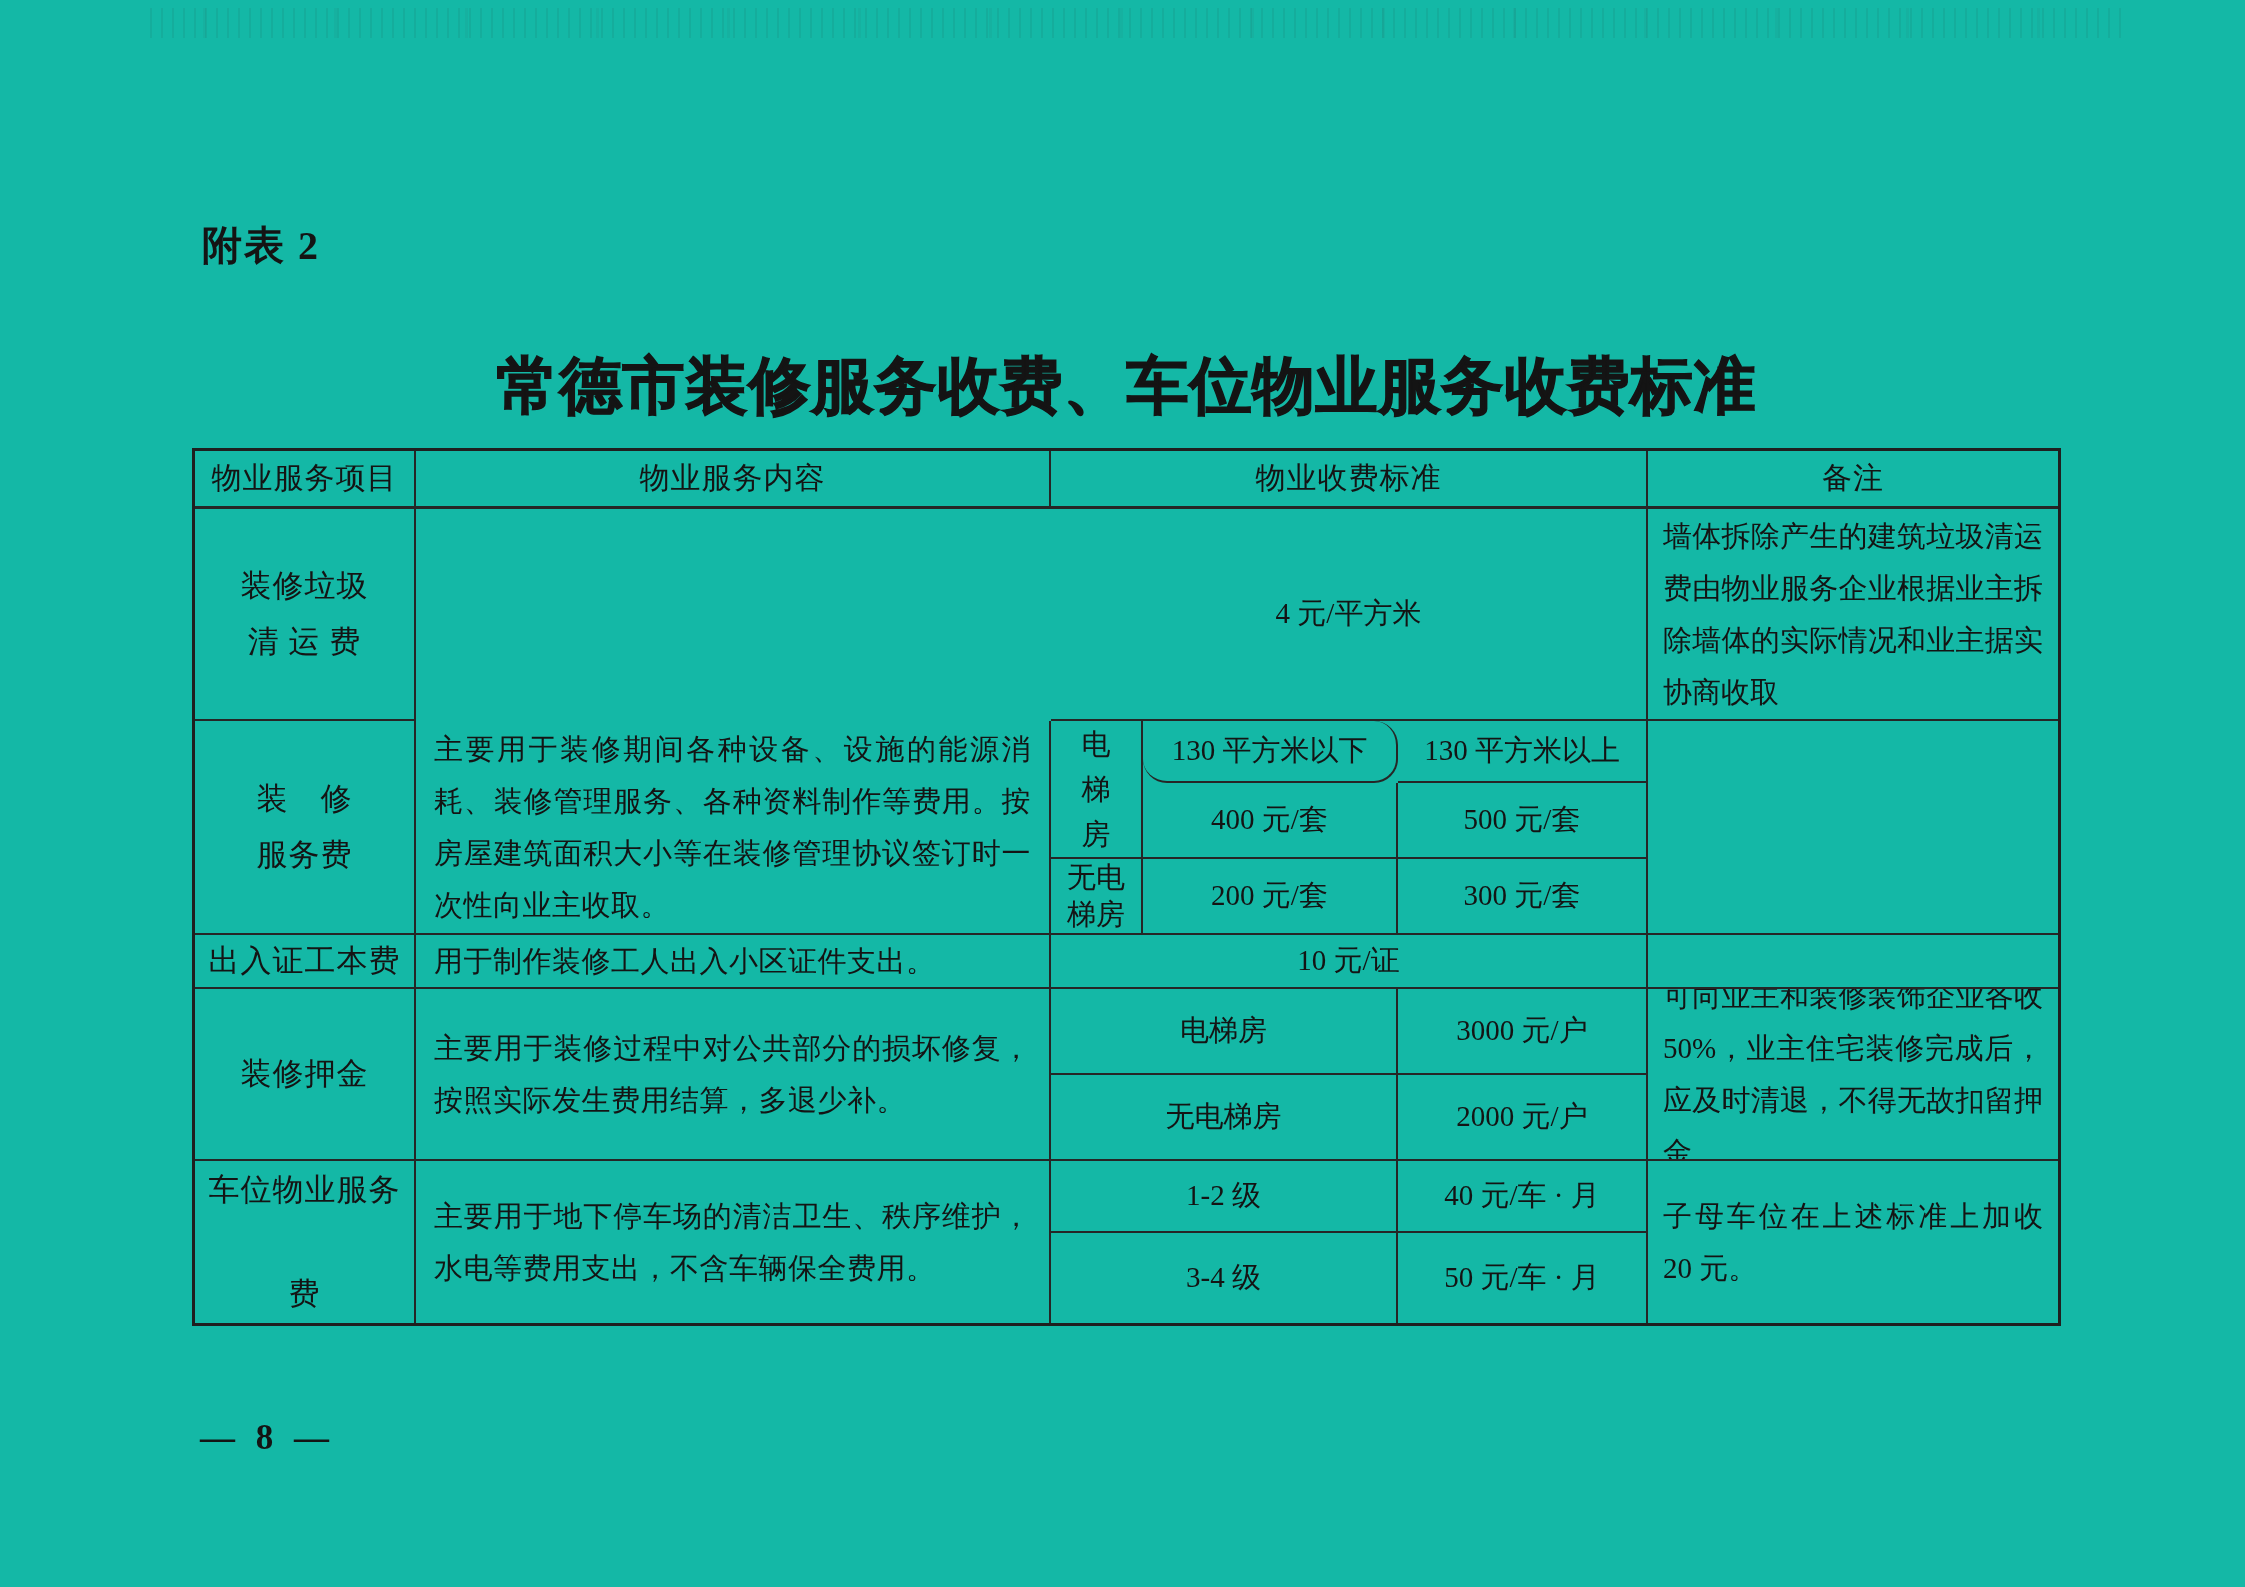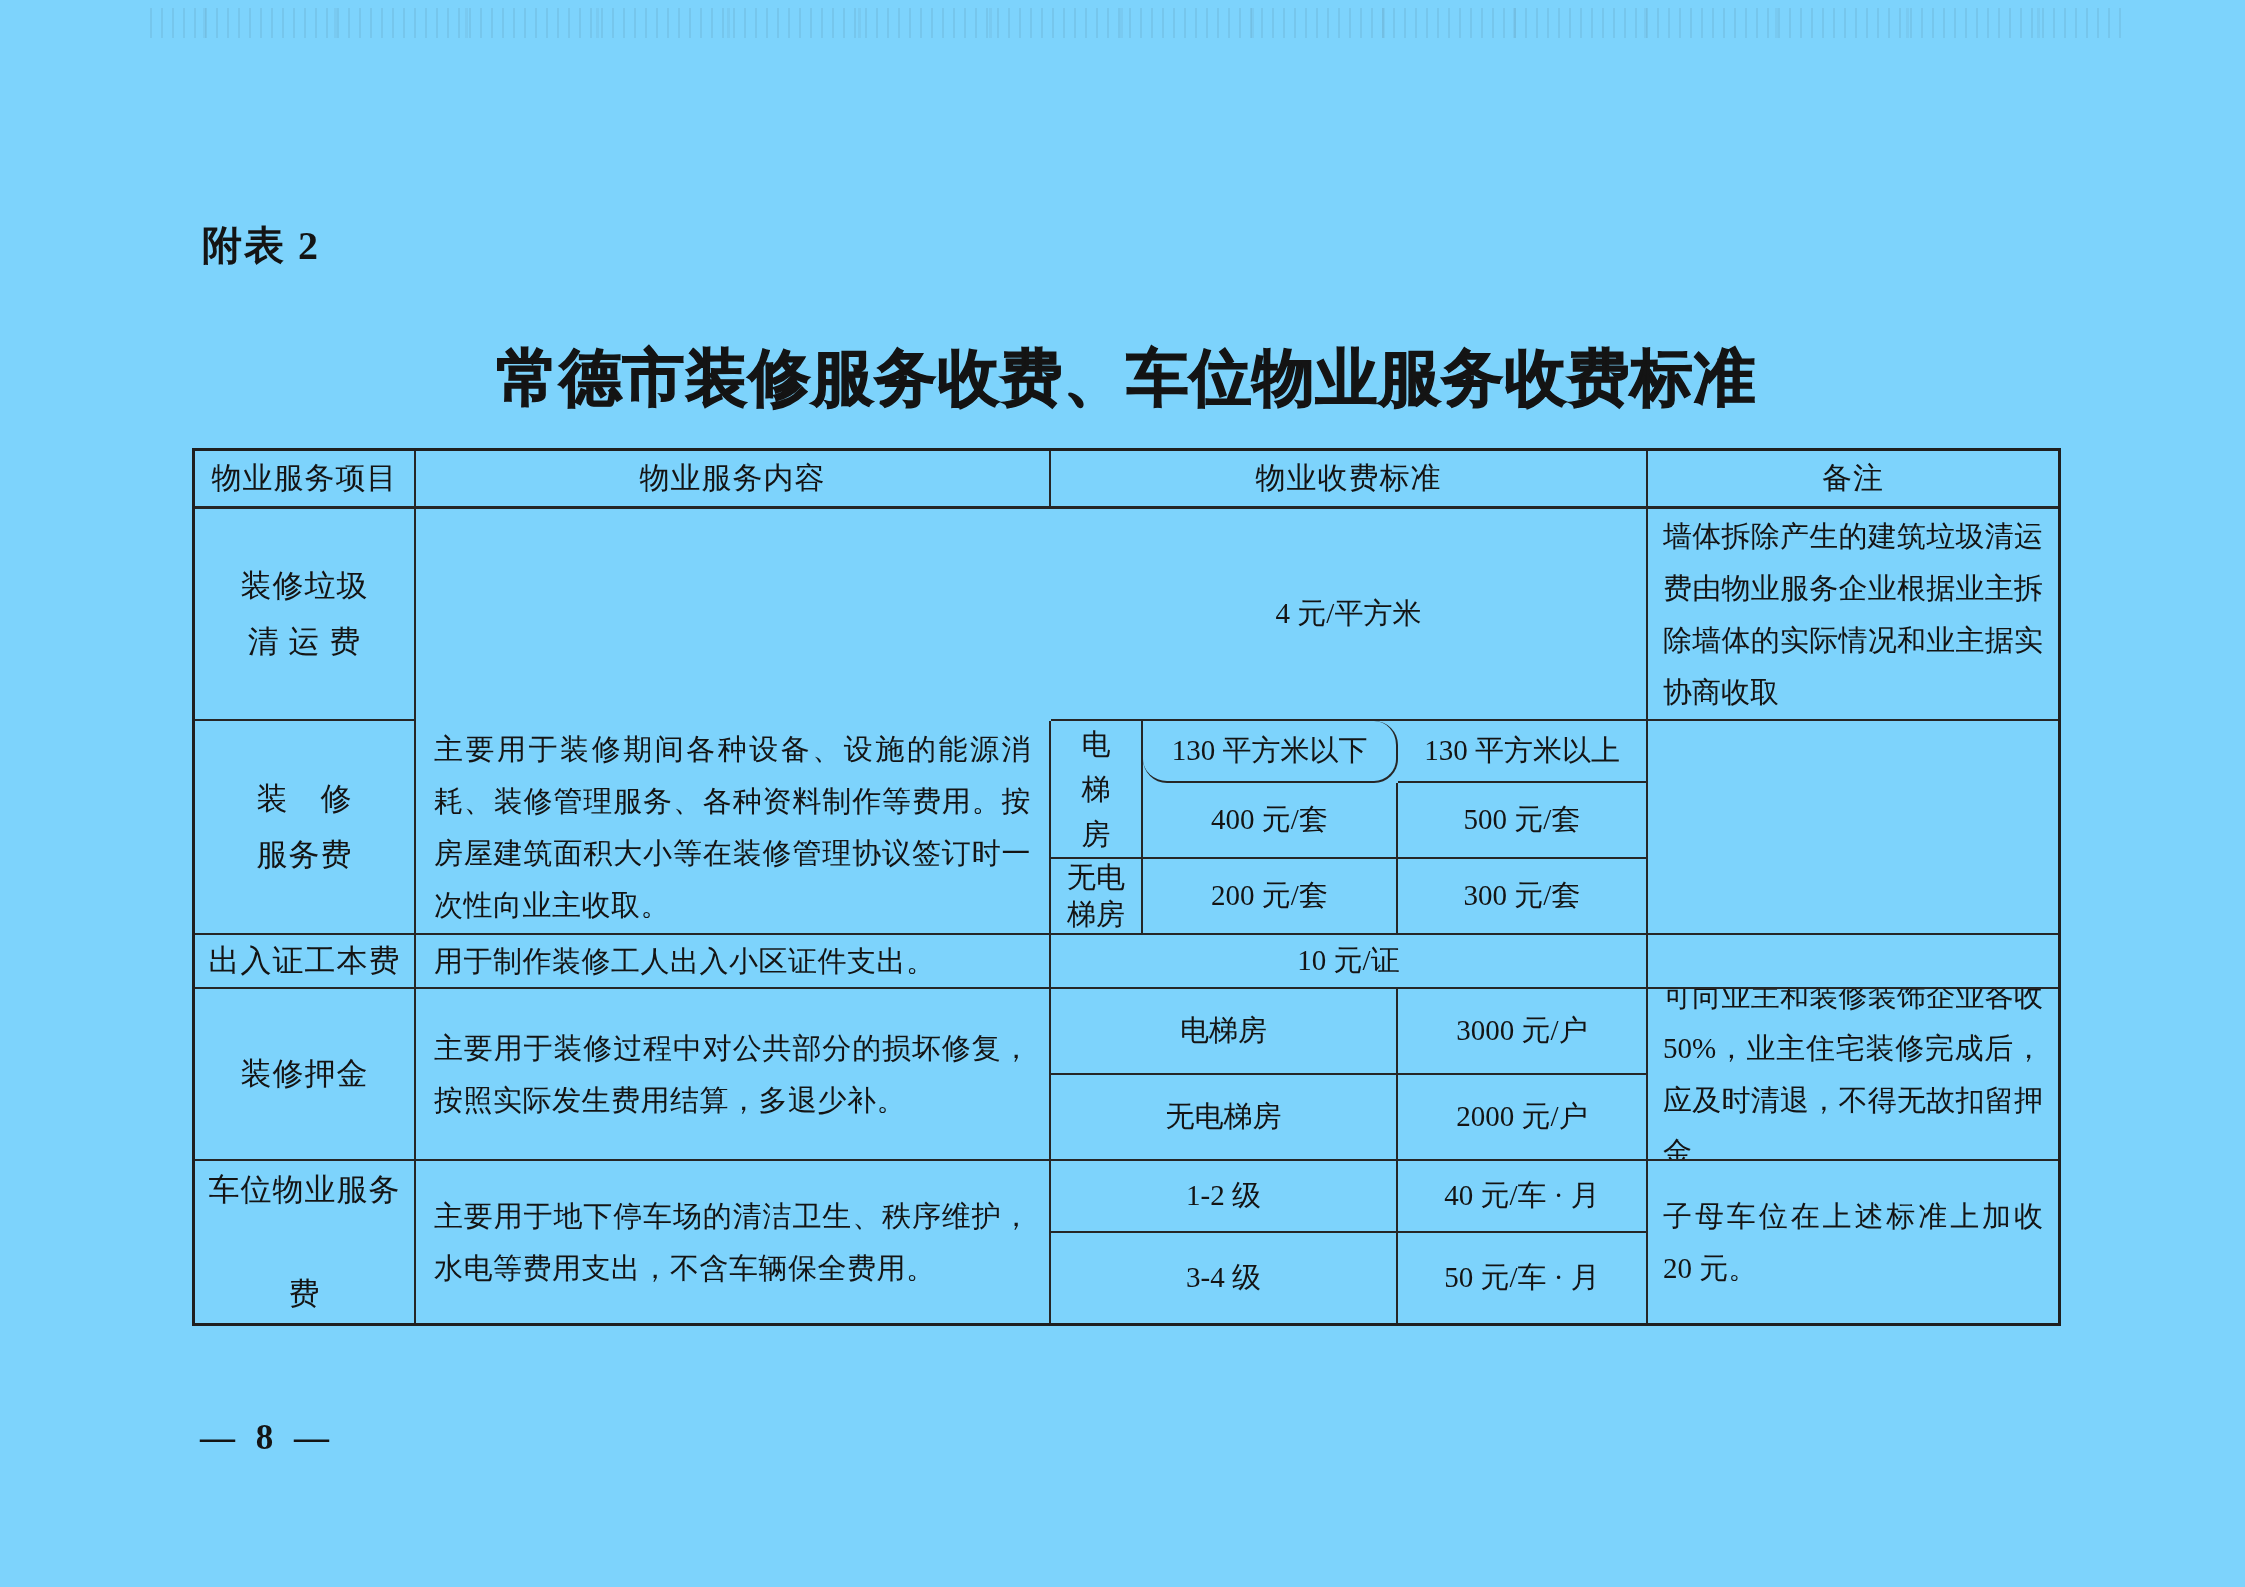--- a/index.html
+++ b/index.html
@@ -1,38 +1,38 @@
 <!DOCTYPE html>
 <html><head>
 <meta charset="utf-8">
 <style>
   * { margin:0; padding:0; box-sizing:border-box; }
   html,body { background:#e8e8e8; }
   .page {
     position:relative;
     width:2245px; height:1587px;
-    background:#7dd3fc;
+    background:#14b8a6;
     font-family:"Liberation Serif","DejaVu Serif",serif;
     color:#141414;
     overflow:hidden;
   }
   
   .noise {
     position:absolute; top:8px; left:150px; width:1980px; height:30px;
     background:
       repeating-linear-gradient(90deg, rgba(40,40,40,.22) 0 2px, transparent 2px 11px),
       repeating-linear-gradient(90deg, transparent 0 53px, rgba(60,60,60,.16) 53px 56px, transparent 56px 131px);
     opacity:.35;
   }
   .annex {
     position:absolute; left:202px; top:218px;
     font-size:40px; font-weight:bold; letter-spacing:2px;
   }
   .title {
-    position:absolute; left:192px; top:336px; width:1869px;
+    position:absolute; left:192px; top:344px; width:1869px;
     text-align:center;
     font-size:62px; font-weight:900; letter-spacing:1px;
     -webkit-text-stroke:1.2px #141414;
   }
   .fee-table {
     position:absolute; left:192px; top:448px;
     width:1869px; height:878px;
     border:3px solid #1f1f1f;
     display:grid;
     grid-template-columns:221px 635px 92px 255px 250px 410px;

